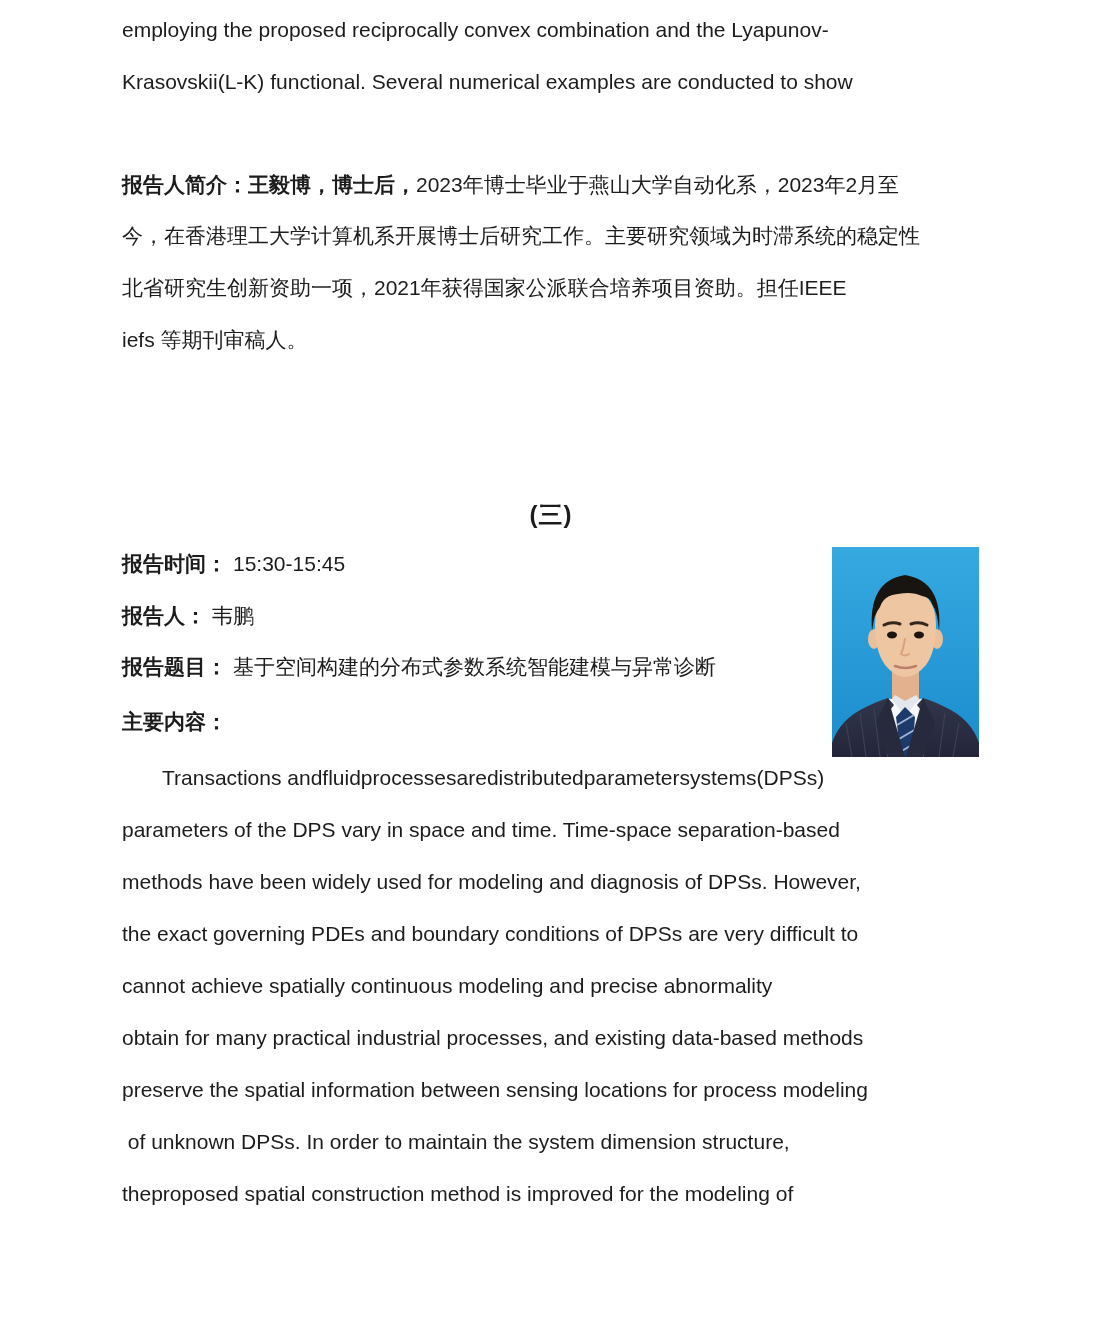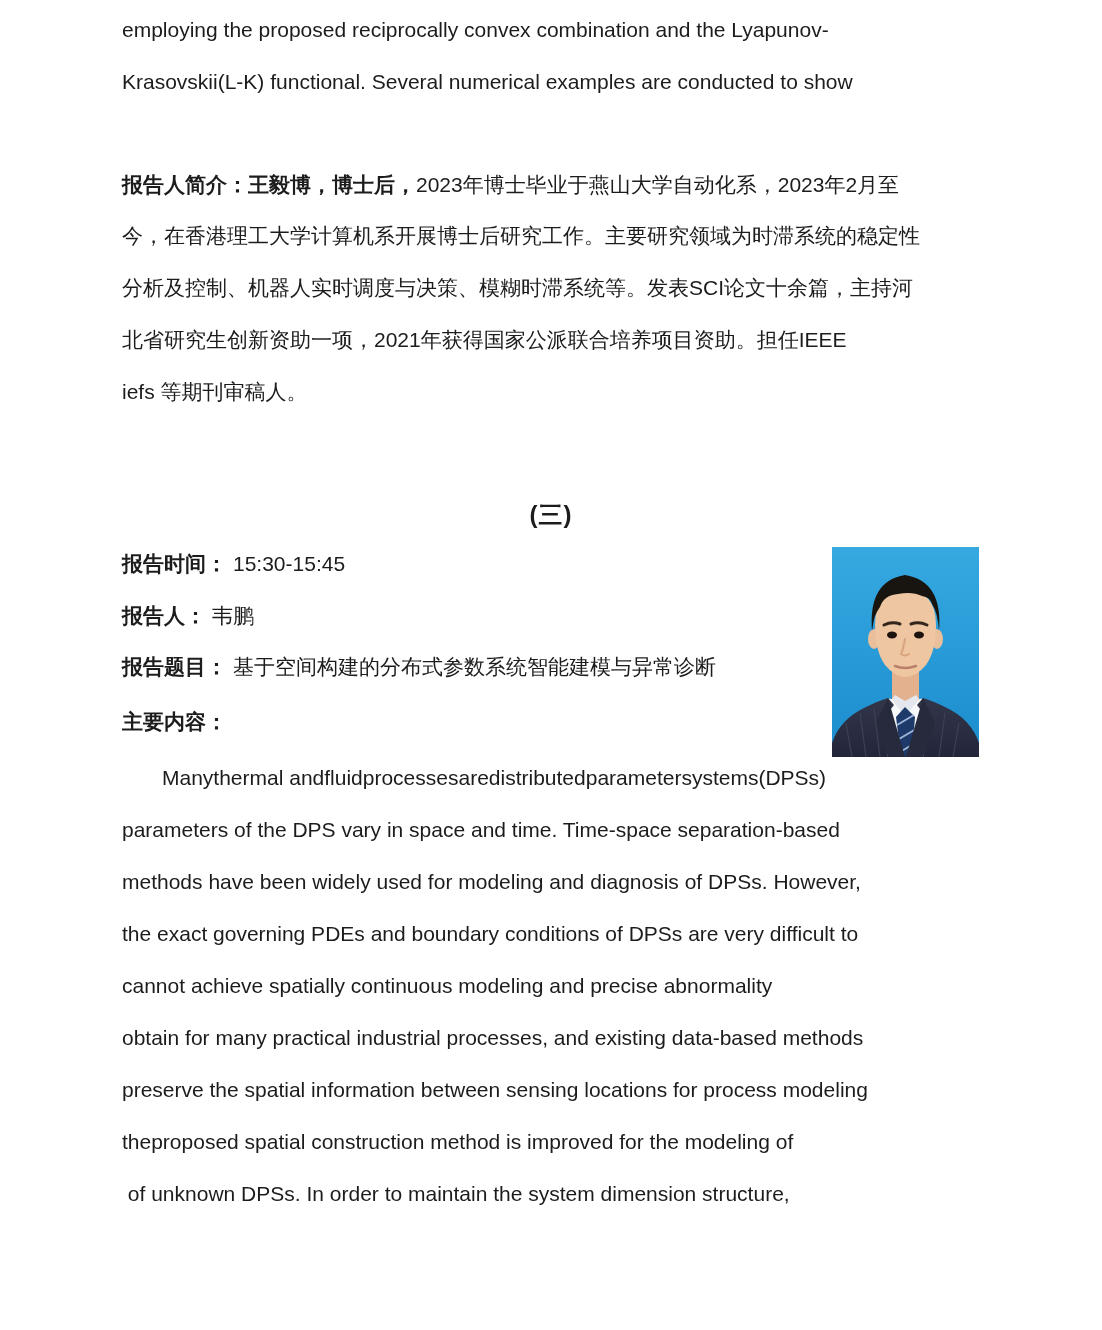--- a/index.html
+++ b/index.html
@@ -62,21 +62,20 @@
 
   <div id="abstract2-lines" class="abs text-list" style="top:4px;">
       <div>employing the proposed reciprocally convex combination and the Lyapunov-</div>
       <div>Krasovskii(L-K) functional. Several numerical examples are conducted to show</div>
     </div>
 
   <div class="abs line" style="left:122px; top:159px;"><span class="bold">报告人简介：</span><span class="bold">王毅博，博士后，</span><span>2023年博士毕业于燕山大学自动化系，2023年2月至</span></div>
 
   <div id="bio-lines" class="abs text-list" style="top:210px;">
       <div>今，在香港理工大学计算机系开展博士后研究工作。主要研究领域为时滞系统的稳定性</div>
-      <div>分析及控制、机器人实时调度与决策、模糊时滞系统等。发表SCI论文十余篇，主持河</div>
       <div>北省研究生创新资助一项，2021年获得国家公派联合培养项目资助。担任IEEE</div>
       <div>iefs 等期刊审稿人。</div>
     </div>
 
   <div class="abs section-header" style="top:489px;">(三)</div>
 
   <div class="abs field-line" style="left:122px; top:538px;"><span class="field-label">报告时间：</span><span class="field-value">15:30-15:45</span></div>
 
   <div class="abs field-line" style="left:122px; top:590px;"><span class="field-label">报告人：</span><span class="field-value">韦鹏</span></div>
 
@@ -128,24 +127,24 @@
       <path d="M0,210 L0,196 Q8,172 34,160 Q46,154 56,151 L62,158 L48,176 L56,210 Z" fill="url(#suitGrad)"></path>
       <path d="M147,210 L147,196 Q139,172 113,160 Q101,154 91,151 L85,158 L99,176 L91,210 Z" fill="url(#suitGrad)"></path>
       <path d="M56,151 L73,210 L56,210 L44,176 Z" fill="#262a3c"></path>
       <path d="M91,151 L74,210 L91,210 L103,176 Z" fill="#262a3c"></path>
 
       <path d="M14,176 L20,210 M28,166 L34,210 M42,162 L48,210 M113,166 L107,210 M127,176 L121,210" stroke="#3c4156" stroke-width="1.2" fill="none"></path>
     </svg>
   </div>
 
   <div id="abstract3-lines" class="abs text-list" style="top:752px;">
-      <div>Manythermal andfluidprocessesaredistributedparametersystems(DPSs)</div>
+      <div>Transactions andfluidprocessesaredistributedparametersystems(DPSs)</div>
       <div>parameters of the DPS vary in space and time. Time-space separation-based</div>
       <div>methods have been widely used for modeling and diagnosis of DPSs. However,</div>
       <div>the exact governing PDEs and boundary conditions of DPSs are very difficult to</div>
       <div>cannot achieve spatially continuous modeling and precise abnormality</div>
       <div>obtain for many practical industrial processes, and existing data-based methods</div>
       <div>preserve the spatial information between sensing locations for process modeling</div>
+      <div> of unknown DPSs. In order to maintain the system dimension structure,</div>
       <div>theproposed spatial construction method is improved for the modeling of</div>
-      <div> of unknown DPSs. In order to maintain the system dimension structure,</div>
     </div>
 
 </div>
 
 </body></html>

